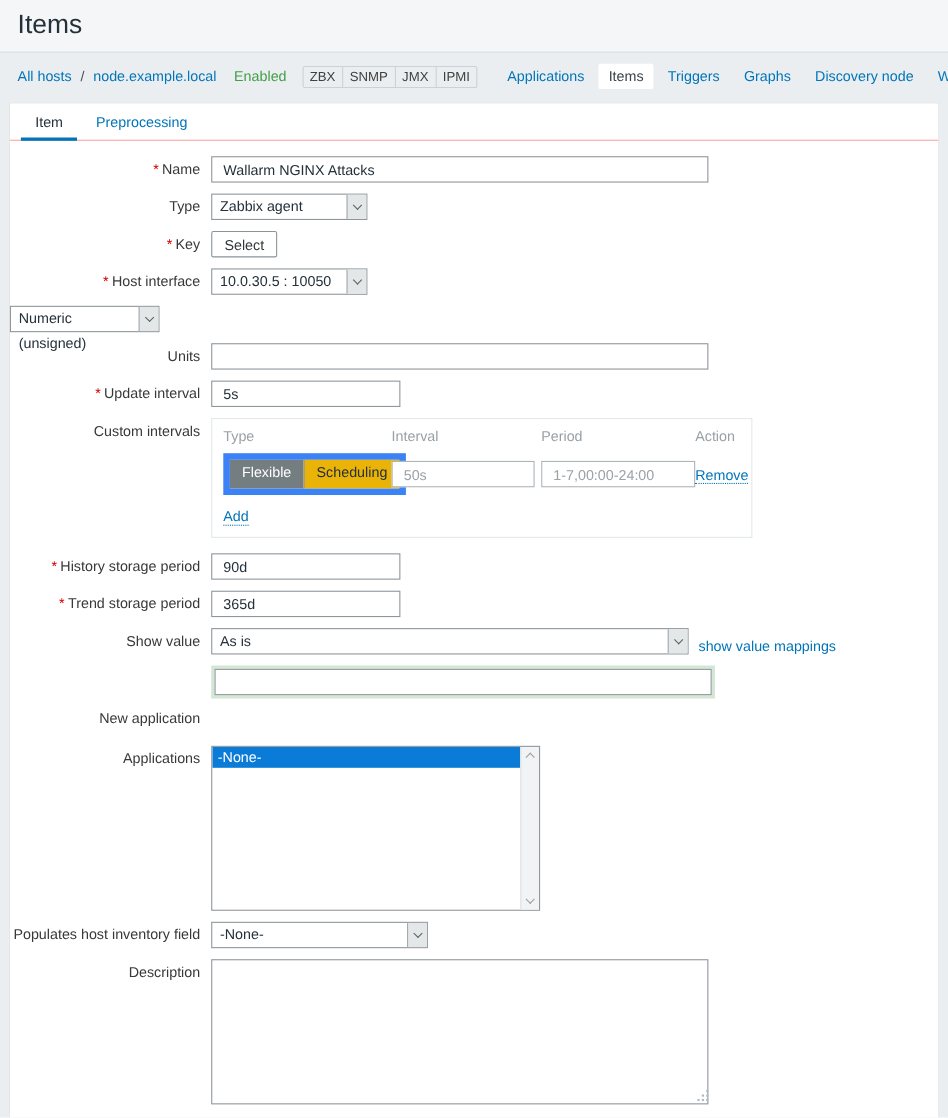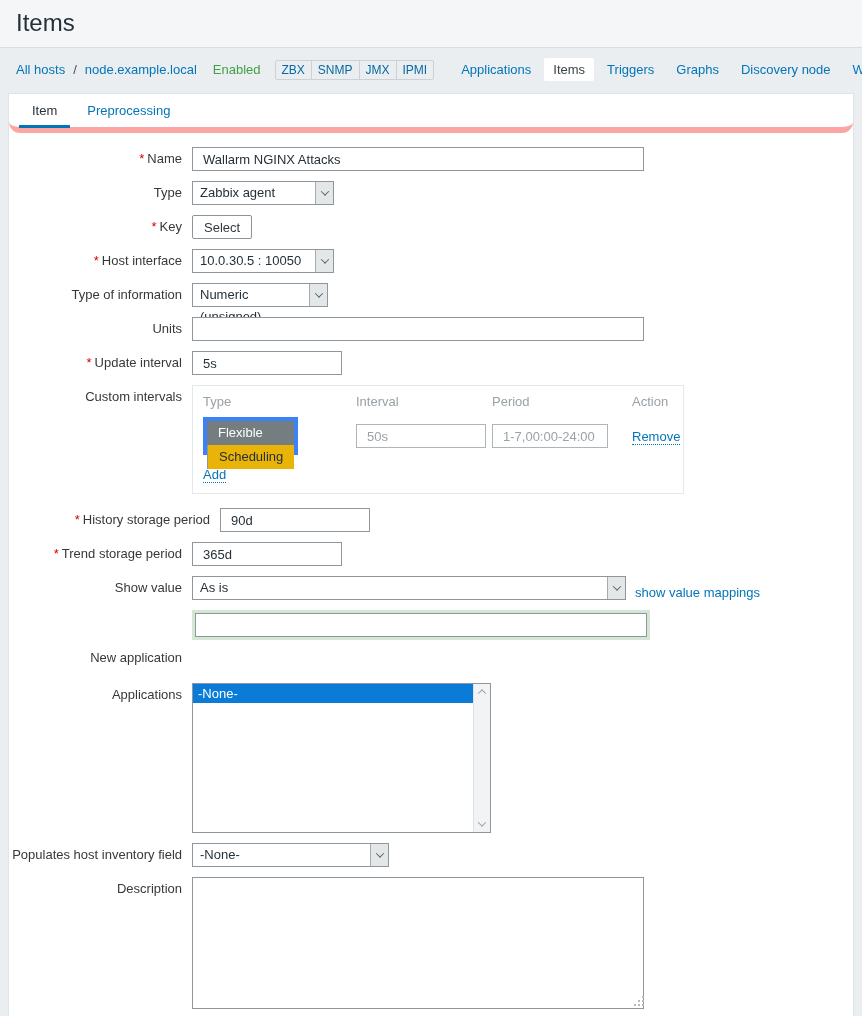--- a/index.html
+++ b/index.html
@@ -20,33 +20,33 @@
     padding:10px 16px 12px; background:#ebeef0; white-space:nowrap;
   }
   a.link { color:#0275b8; text-decoration:none; cursor:pointer; }
   .crumb-sep { color:#455159; }
   .status-enabled { color:#429e47; margin-left:8px; }
   .iface-badges {
     display:inline-flex; border:1px solid #ccd1d4; border-radius:2px;
     margin-left:6px; background:#ebeef0;
   }
   .iface-badge {
-    padding:2px 6px; color:#0369a1; font-size:12px;
+    padding:2px 6px; color:#404040; font-size:12px;
     border-left:1px solid #ccd1d4;
   }
   .iface-badge:first-child { border-left:none; }
   .crumb-nav { display:inline-flex; gap:4px; margin-left:10px; align-items:center; }
   .crumb-nav .navitem { padding:4px 9px; color:#0275b8; cursor:pointer; border-radius:2px; }
   .crumb-nav .navitem.active { background:#ffffff; color:#38444a; }
   
   .card {
     margin:0 8px 10px; background:#ffffff;
     border:1px solid #dfe4e7;
   }
-  .tabs { display:flex; gap:4px; padding:0 0 0 10px; border-bottom:6px solid #fca5a5;border-radius:11px; }
+  .tabs { display:flex; gap:4px; padding:0 0 0 10px; border-bottom:1px solid #fca5a5; }
   .tab {
     padding:9px 13px 7px; cursor:pointer; color:#0275b8;
     border-bottom:3px solid transparent; margin-bottom:-1px;
   }
   .tab.active { color:#24313a; border-bottom:3px solid #0275b8; }
   
   .form { padding:14px 16px 14px 0; }
   .row {
     display:grid; grid-template-columns:183px 1fr;
     align-items:start; margin-bottom:10px;
@@ -55,21 +55,21 @@
   .lbl {
     text-align:right; padding-right:10px; line-height:24px; color:#383838;
     white-space:nowrap;
   }
   .req { color:#d40000; margin-right:3px; }
   .ctl { display:flex; align-items:flex-start; gap:9px; }
   input.txt {
     height:24px; border:1px solid #8f979c; background:#fff; color:#24313a;
     font:13px "Liberation Sans",sans-serif; padding:0 10px; outline:none;
   }
-  .w-lg { width:452px; } .w-md { width:150px; }
+  .w-lg { width:452px; } .w-md { width:172px; }
   
   .select {
     display:inline-flex; height:24px; border:1px solid #8f979c; background:#fff;
     cursor:pointer; align-items:stretch;
   }
   .select .val { padding:0 7px; line-height:22px; color:#24313a; flex:1; }
   .select .arrowbox {
     width:18px; background:#e4e7e8; border-left:1px solid #a5abae;
     display:flex; align-items:center; justify-content:center;
   }
@@ -86,29 +86,29 @@
   .btn-grey {
     height:24px; padding:0 11px; background:#fff; border:1px solid #8a9499;
     border-radius:2px; color:#32383b; font:13px "Liberation Sans",sans-serif; cursor:pointer;text-align:center;
   }
   
   .fieldset {
     width:492px; border:1px solid #e3e8ea; padding:8px 10px 10px;
   }
   .ci-grid { display:grid; grid-template-columns:153px 136px 140px auto; align-items:center; }
   .ci-head { color:#9aa1a6; padding-bottom:8px; }
-  .seg { display:inline-flex; border:4px solid #3b82f6; height:38px;flex-direction:column; }
+  .seg { display:inline-flex; border:6px solid #3b82f6; height:38px; }
   .seg .seg-btn {
     padding:0 11px; line-height:24px; background:#eab308; color:#24313a; cursor:pointer;
     border-left:1px solid #8f979c;
   }
   .seg .seg-btn:first-child { border-left:none; }
   .seg .seg-btn.active { background:#747d80; color:#fff; }
   input.txt.muted { color:#9ba2a6; border-color:#adb5b9; }
-  .ci-int { width:130px; } .ci-per { width:116px; }
+  .ci-int { width:130px; } .ci-per { width:140px; }
   a.dotted {
     color:#0275b8; text-decoration:none; border-bottom:1px dotted #0275b8; cursor:pointer;
   }
   .ci-add { margin-top:12px; display:inline-block; }
   
   .new-app-wrap { padding:3px; background:#d4e6d4; display:inline-block; }
   .new-app-wrap input { display:block; }
   
   .listbox {
     width:299px; height:150px; border:1px solid #8f979c; background:#fff;
@@ -223,21 +223,20 @@
         <span class="select sel-type">
           <span class="val">10.0.30.5 : 10050</span>
           <span class="arrowbox">
               <span class="chev-down"></span>
             </span>
         </span>
       </div>
     </div>
 
     <div class="row">
-      <div class="lbl">Type of information</div>
       <div class="ctl">
         <span class="select sel-info">
           <span class="val">Numeric (unsigned)</span>
           <span class="arrowbox">
               <span class="chev-down"></span>
             </span>
         </span>
       </div>
     </div>
 
@@ -277,21 +276,21 @@
             <input class="txt muted ci-per" value="1-7,00:00-24:00" style="">
           </div>
           <div>
             <a class="dotted">Remove</a>
           </div>
         </div>
         <a class="dotted ci-add">Add</a>
       </div>
     </div>
 
-    <div class="row" style="margin-top:14px;margin-left:28px;">
+    <div class="row" style="margin-top:14px;">
       <div class="lbl"><span class="req">*</span><span>History storage period</span></div>
       <div class="ctl">
         <input class="txt w-md" value="90d" style="">
       </div>
     </div>
 
     <div class="row">
       <div class="lbl"><span class="req">*</span><span>Trend storage period</span></div>
       <div class="ctl">
         <input class="txt w-md" value="365d" style="">

